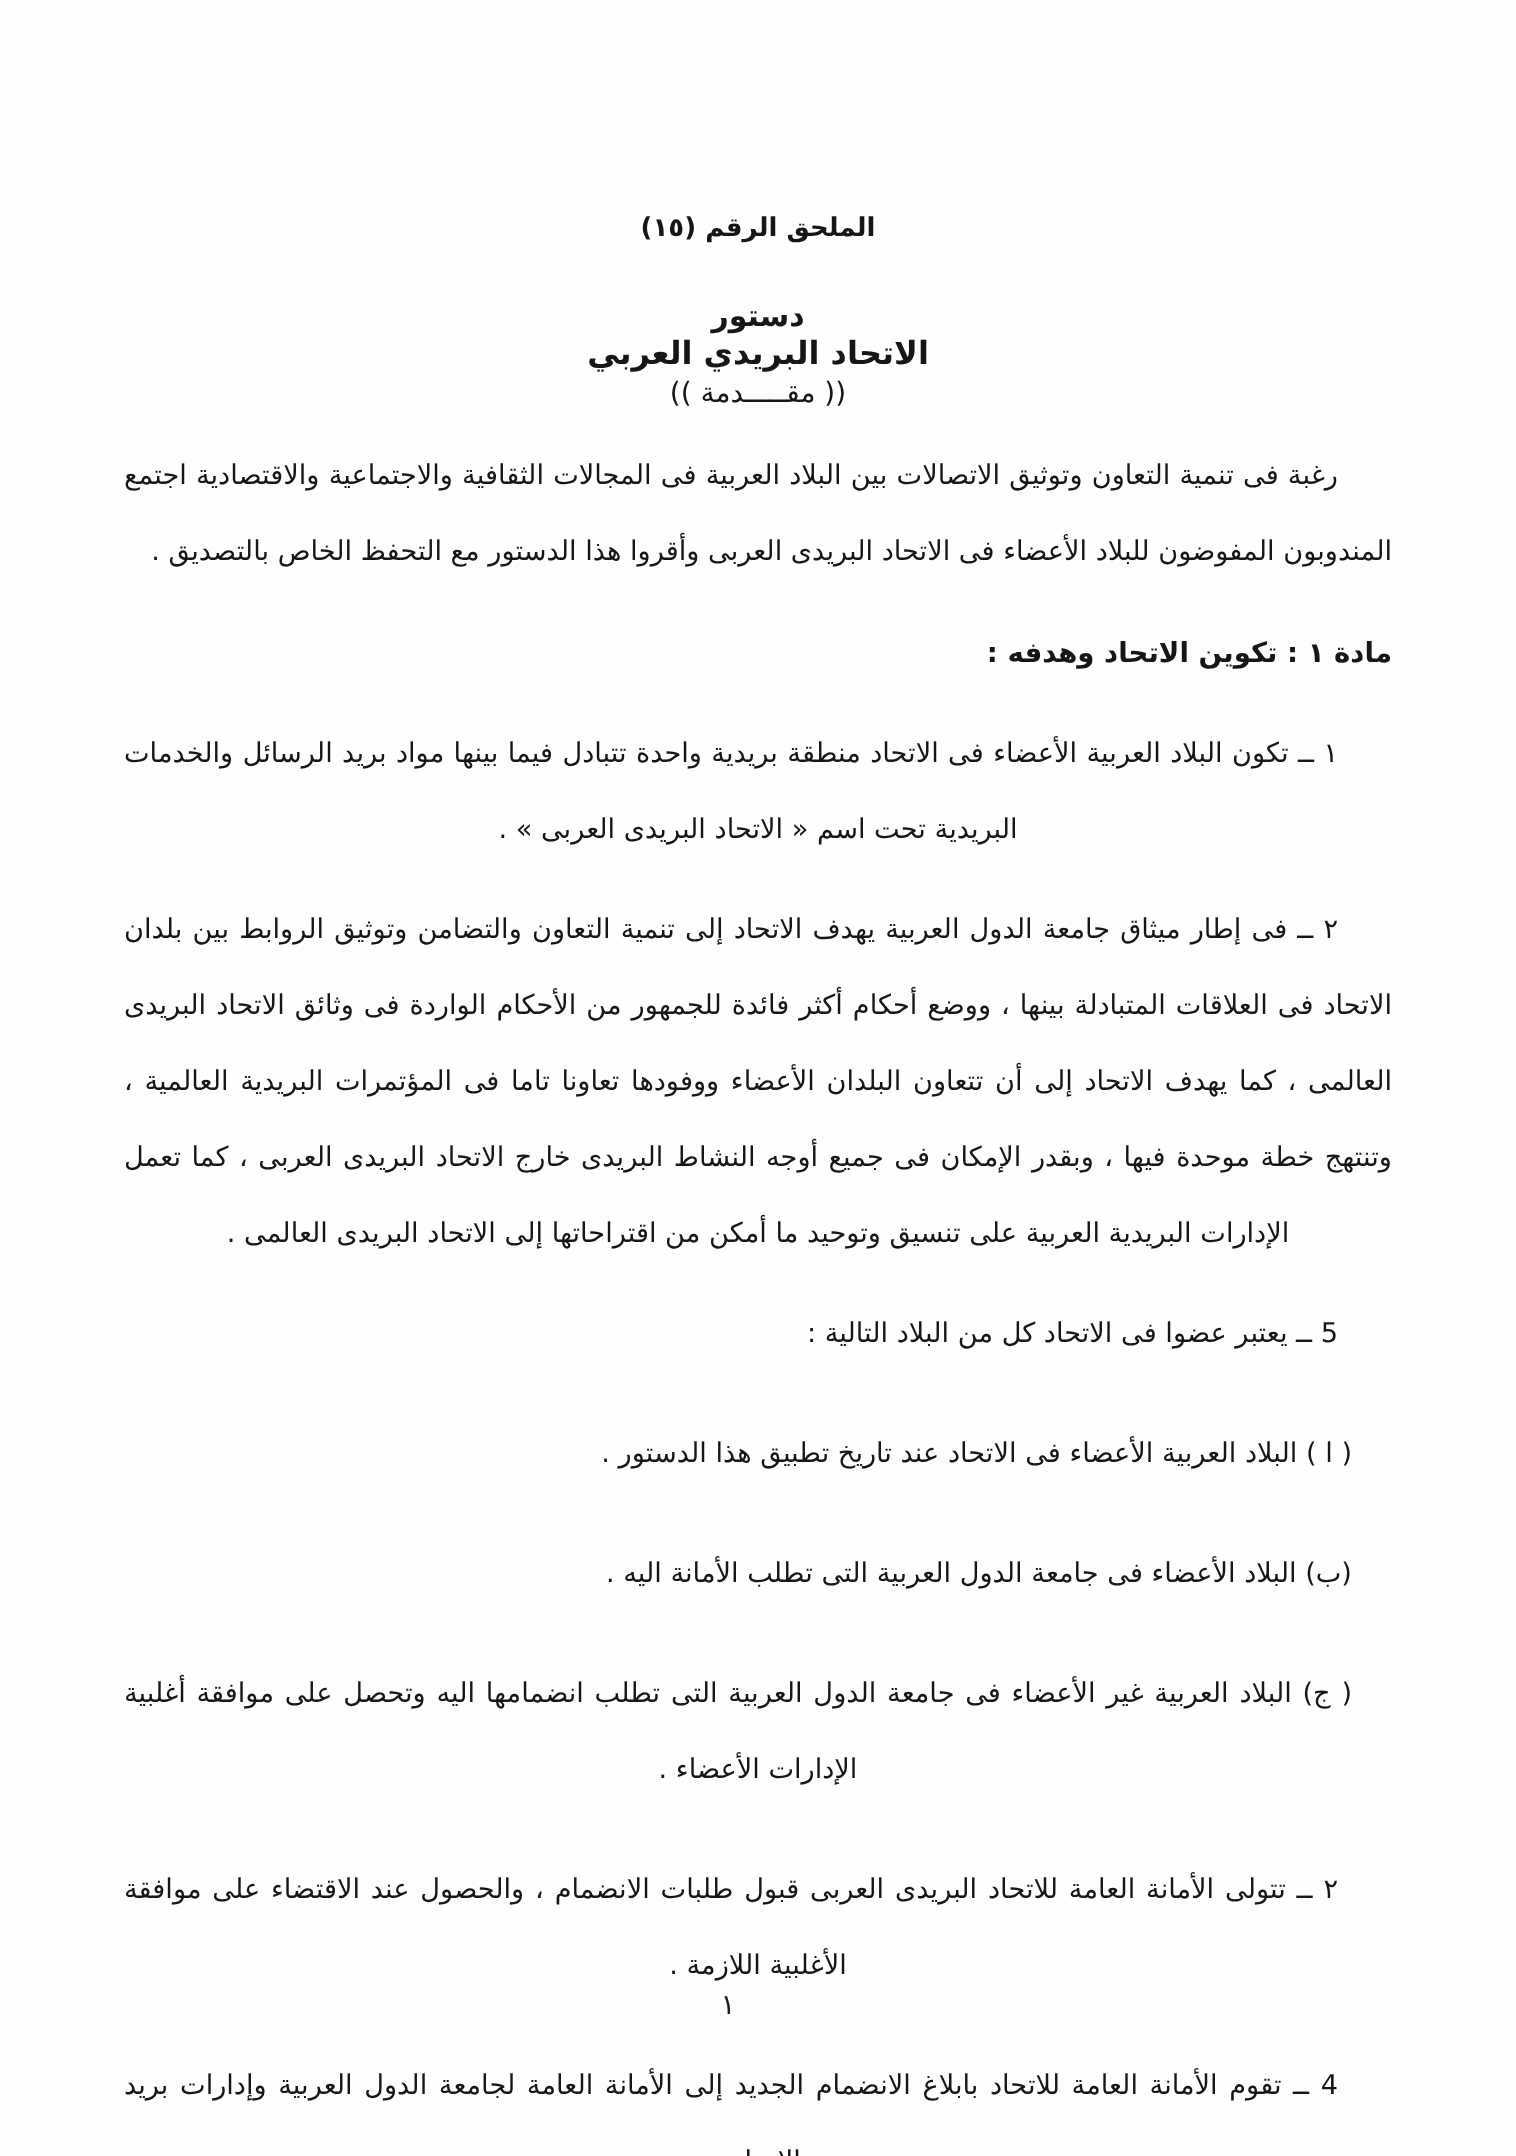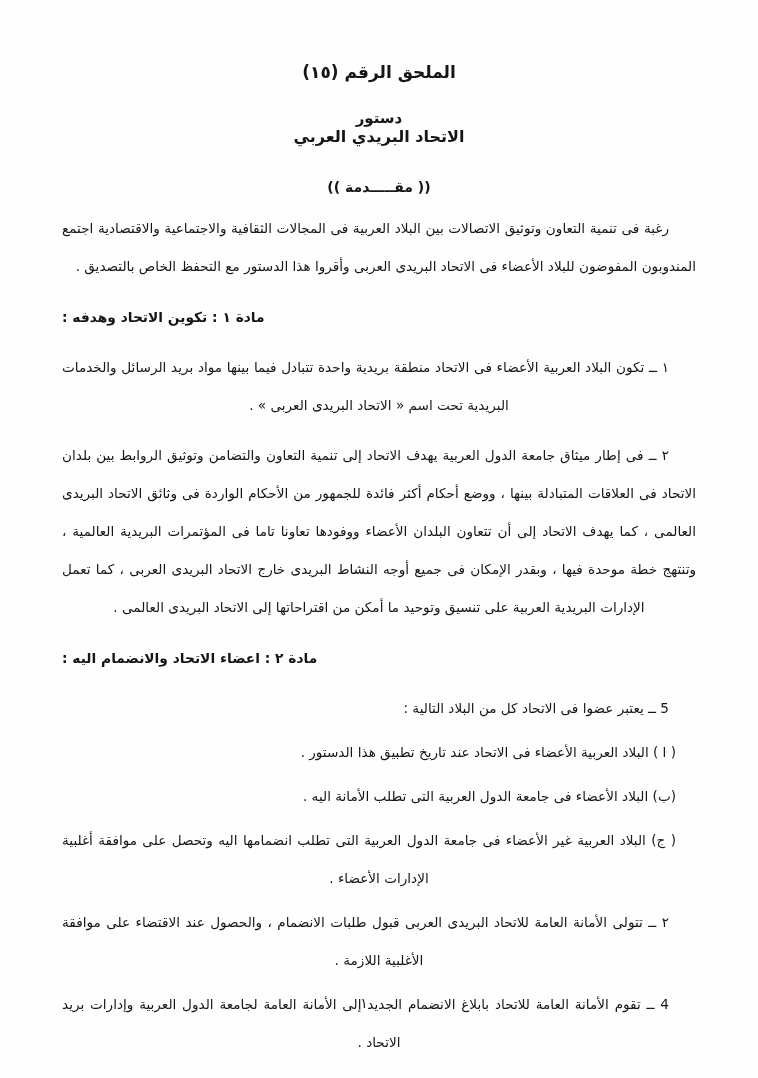--- a/index.html
+++ b/index.html
@@ -15,62 +15,62 @@
     background: #fefefe;
     color: #161616;
     font-family: "DejaVu Sans", sans-serif;
     direction: rtl;
     overflow: hidden;
   }
   .head-block {
     text-align: center;
   }
   .appendix-title {
-    padding-top: 62px;
-    font-size: 17px;
+    padding-top: 107px;
+    font-size: 13px;
     font-weight: bold;
     letter-spacing: 0.5px;
   }
   .doc-title {
     margin-top: 27px;
     font-size: 15px;
     font-weight: bold;
   }
   .doc-subtitle {
     font-size: 16px;
     font-weight: bold;
   }
   .intro-heading {
-    margin-top: 33px;
+    margin-top: 3px;
     font-size: 14px;
-    font-weight: bold;
+    font-weight: normal;
   }
   .content {
     margin: 14px 62px 0 62px;
     font-size: 13.6px;
     line-height: 38px;
   }
   .para {
     direction: rtl;
     text-align: justify;
     text-indent: 27px;
     margin: 0;
   }
   .para.small-indent { text-indent: 20px; }
   .para.center-last { text-align-last: center; }
   .preamble { margin-top: 10px; }
   .article-heading {
     font-weight: bold;
     font-size: 13.8px;
     margin: 0;
     padding-top: 13px;
-    text-align: left;
+    text-align: right;
   }
   .gap-sm { margin-top: 12px; }
-  .gap-md { margin-top: 6px; }
+  .gap-md { margin-top: 22px; }
   .page-number {
     position: absolute;
     bottom: 67px;
     left: 0;
     right: 30px;
     text-align: center;
     font-size: 14px;
     color: #1c1c1c;
   }
 </style>
@@ -89,21 +89,20 @@
   <div class="content">
 
     <p class="para preamble">رغبة فى تنمية التعاون وتوثيق الاتصالات بين البلاد العربية فى المجالات الثقافية والاجتماعية والاقتصادية اجتمع المندوبون المفوضون للبلاد الأعضاء فى الاتحاد البريدى العربى وأقروا هذا الدستور مع التحفظ الخاص بالتصديق .</p>
 
     <h3 class="article-heading">مادة ١ : تكوين الاتحاد وهدفه :</h3>
 
     <p class="para gap-sm center-last">١ ــ تكون البلاد العربية الأعضاء فى الاتحاد منطقة بريدية واحدة تتبادل فيما بينها مواد بريد الرسائل والخدمات البريدية تحت اسم « الاتحاد البريدى العربى » .</p>
 
     <p class="para gap-sm center-last">٢ ــ فى إطار ميثاق جامعة الدول العربية يهدف الاتحاد إلى تنمية التعاون والتضامن وتوثيق الروابط بين بلدان الاتحاد فى العلاقات المتبادلة بينها ، ووضع أحكام أكثر فائدة للجمهور من الأحكام الواردة فى وثائق الاتحاد البريدى العالمى ، كما يهدف الاتحاد إلى أن تتعاون البلدان الأعضاء ووفودها تعاونا تاما فى المؤتمرات البريدية العالمية ، وتنتهج خطة موحدة فيها ، وبقدر الإمكان فى جميع أوجه النشاط البريدى خارج الاتحاد البريدى العربى ، كما تعمل الإدارات البريدية العربية على تنسيق وتوحيد ما أمكن من اقتراحاتها إلى الاتحاد البريدى العالمى .</p>
 
-    <h3 class="article-heading">مادة ٢ : اعضاء الاتحاد والانضمام اليه :</h3>
 
     <p class="para gap-sm">5 ــ يعتبر عضوا فى الاتحاد كل من البلاد التالية :</p>
 
     <p class="para gap-md small-indent">( ا )  البلاد العربية الأعضاء فى الاتحاد عند تاريخ تطبيق هذا الدستور .</p>
 
     <p class="para gap-md small-indent">(ب)  البلاد الأعضاء فى جامعة الدول العربية التى تطلب الأمانة اليه .</p>
 
     <p class="para gap-md small-indent center-last">( ج)  البلاد العربية غير الأعضاء فى جامعة الدول العربية التى تطلب انضمامها اليه وتحصل على موافقة أغلبية الإدارات الأعضاء .</p>
 
     <p class="para gap-md center-last">٢ ــ تتولى الأمانة العامة للاتحاد البريدى العربى قبول طلبات الانضمام ، والحصول عند الاقتضاء على موافقة الأغلبية اللازمة .</p>

